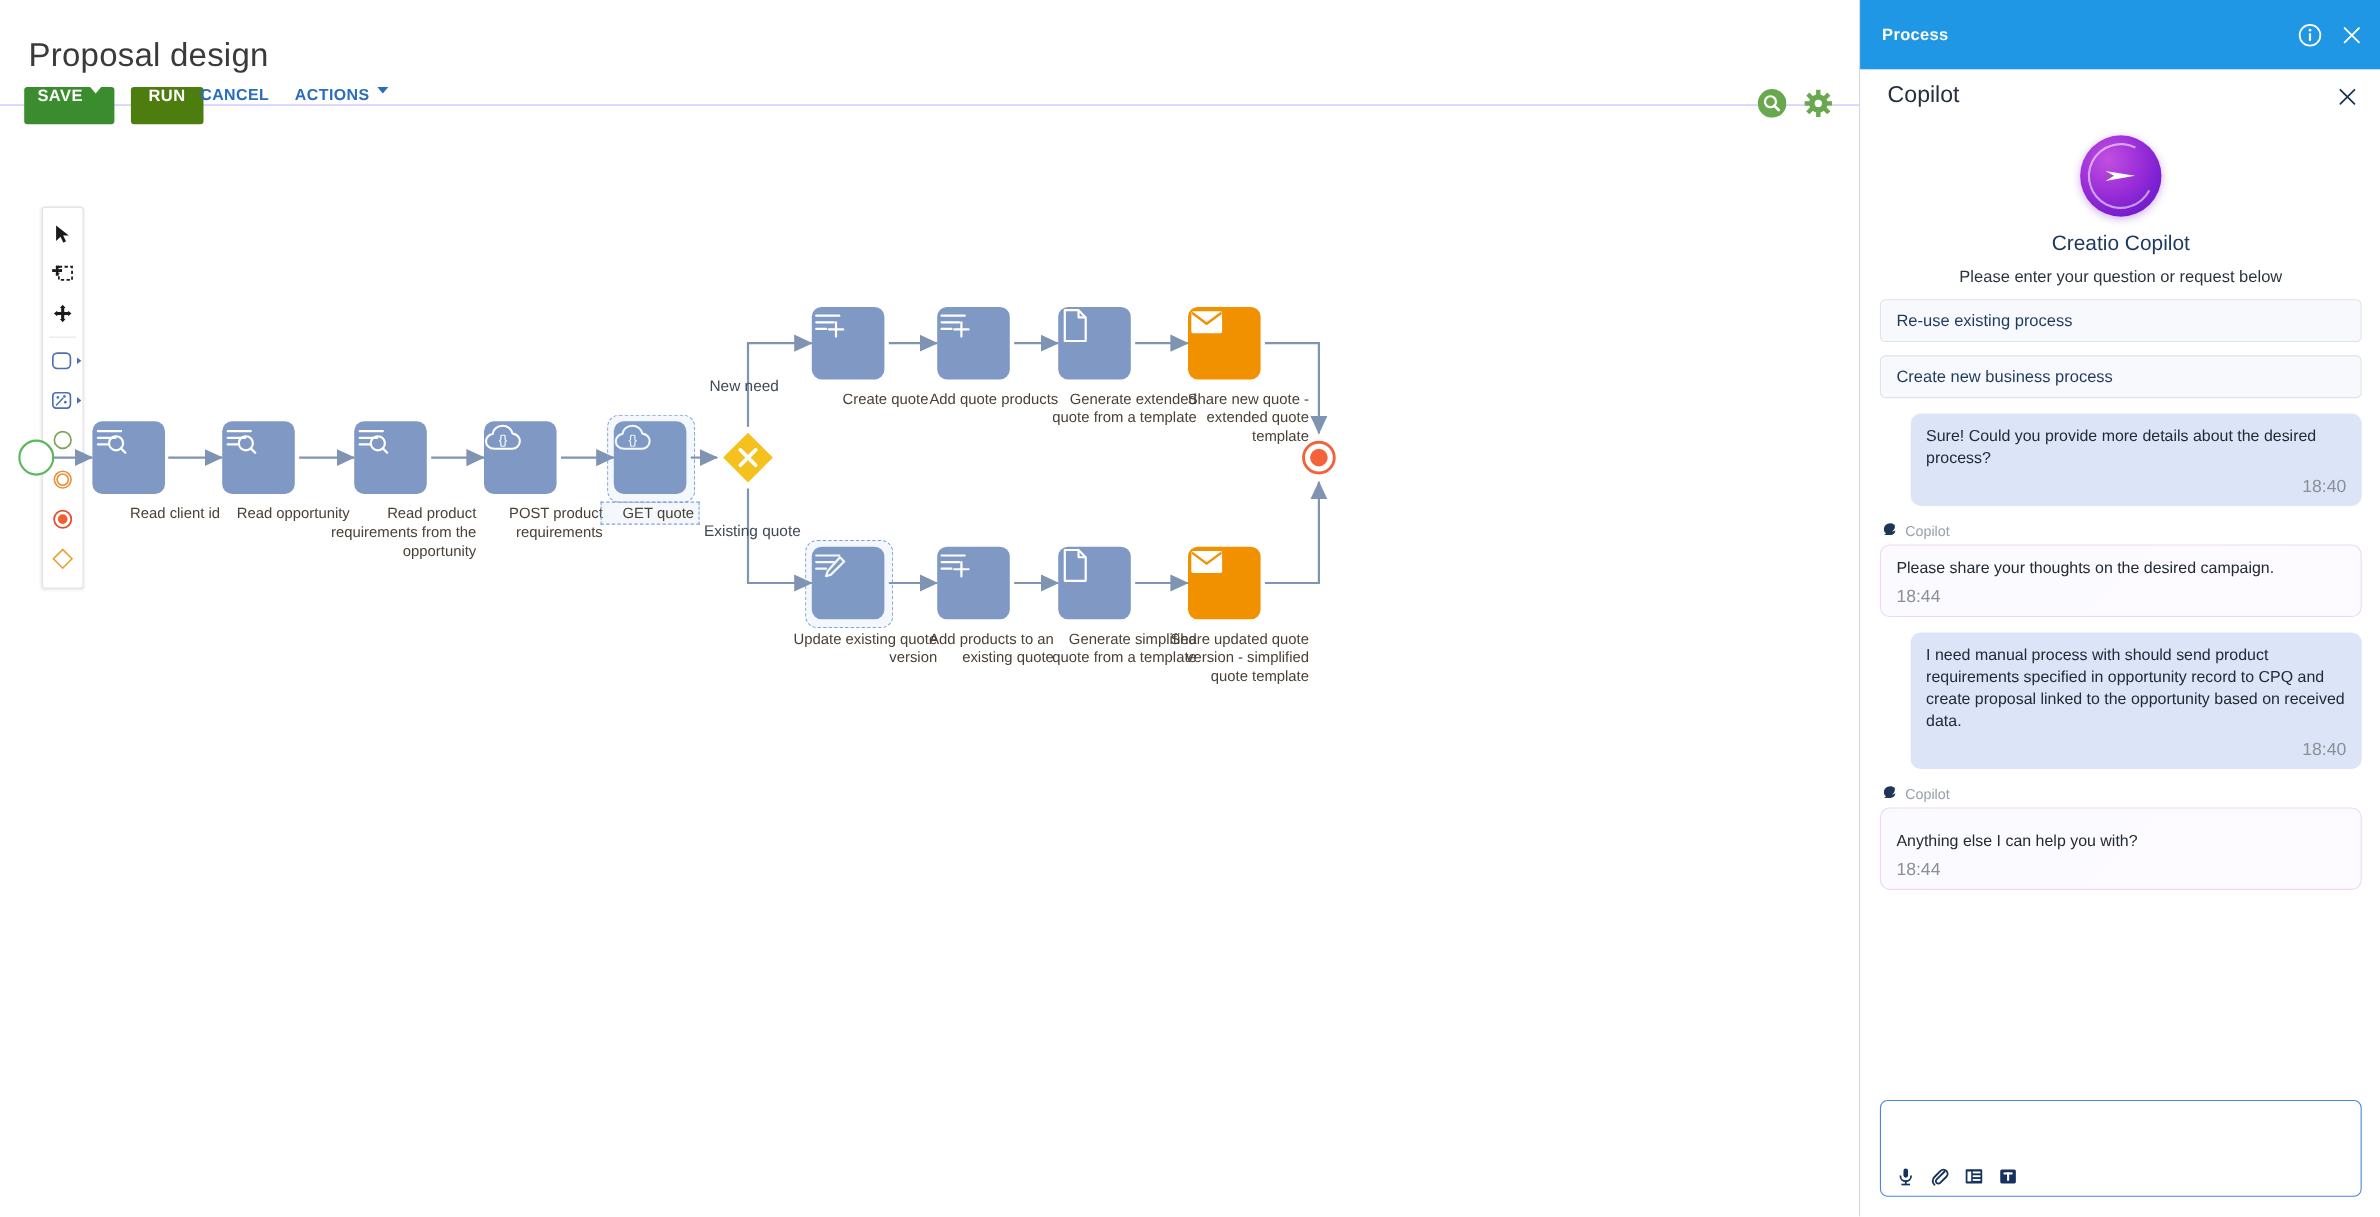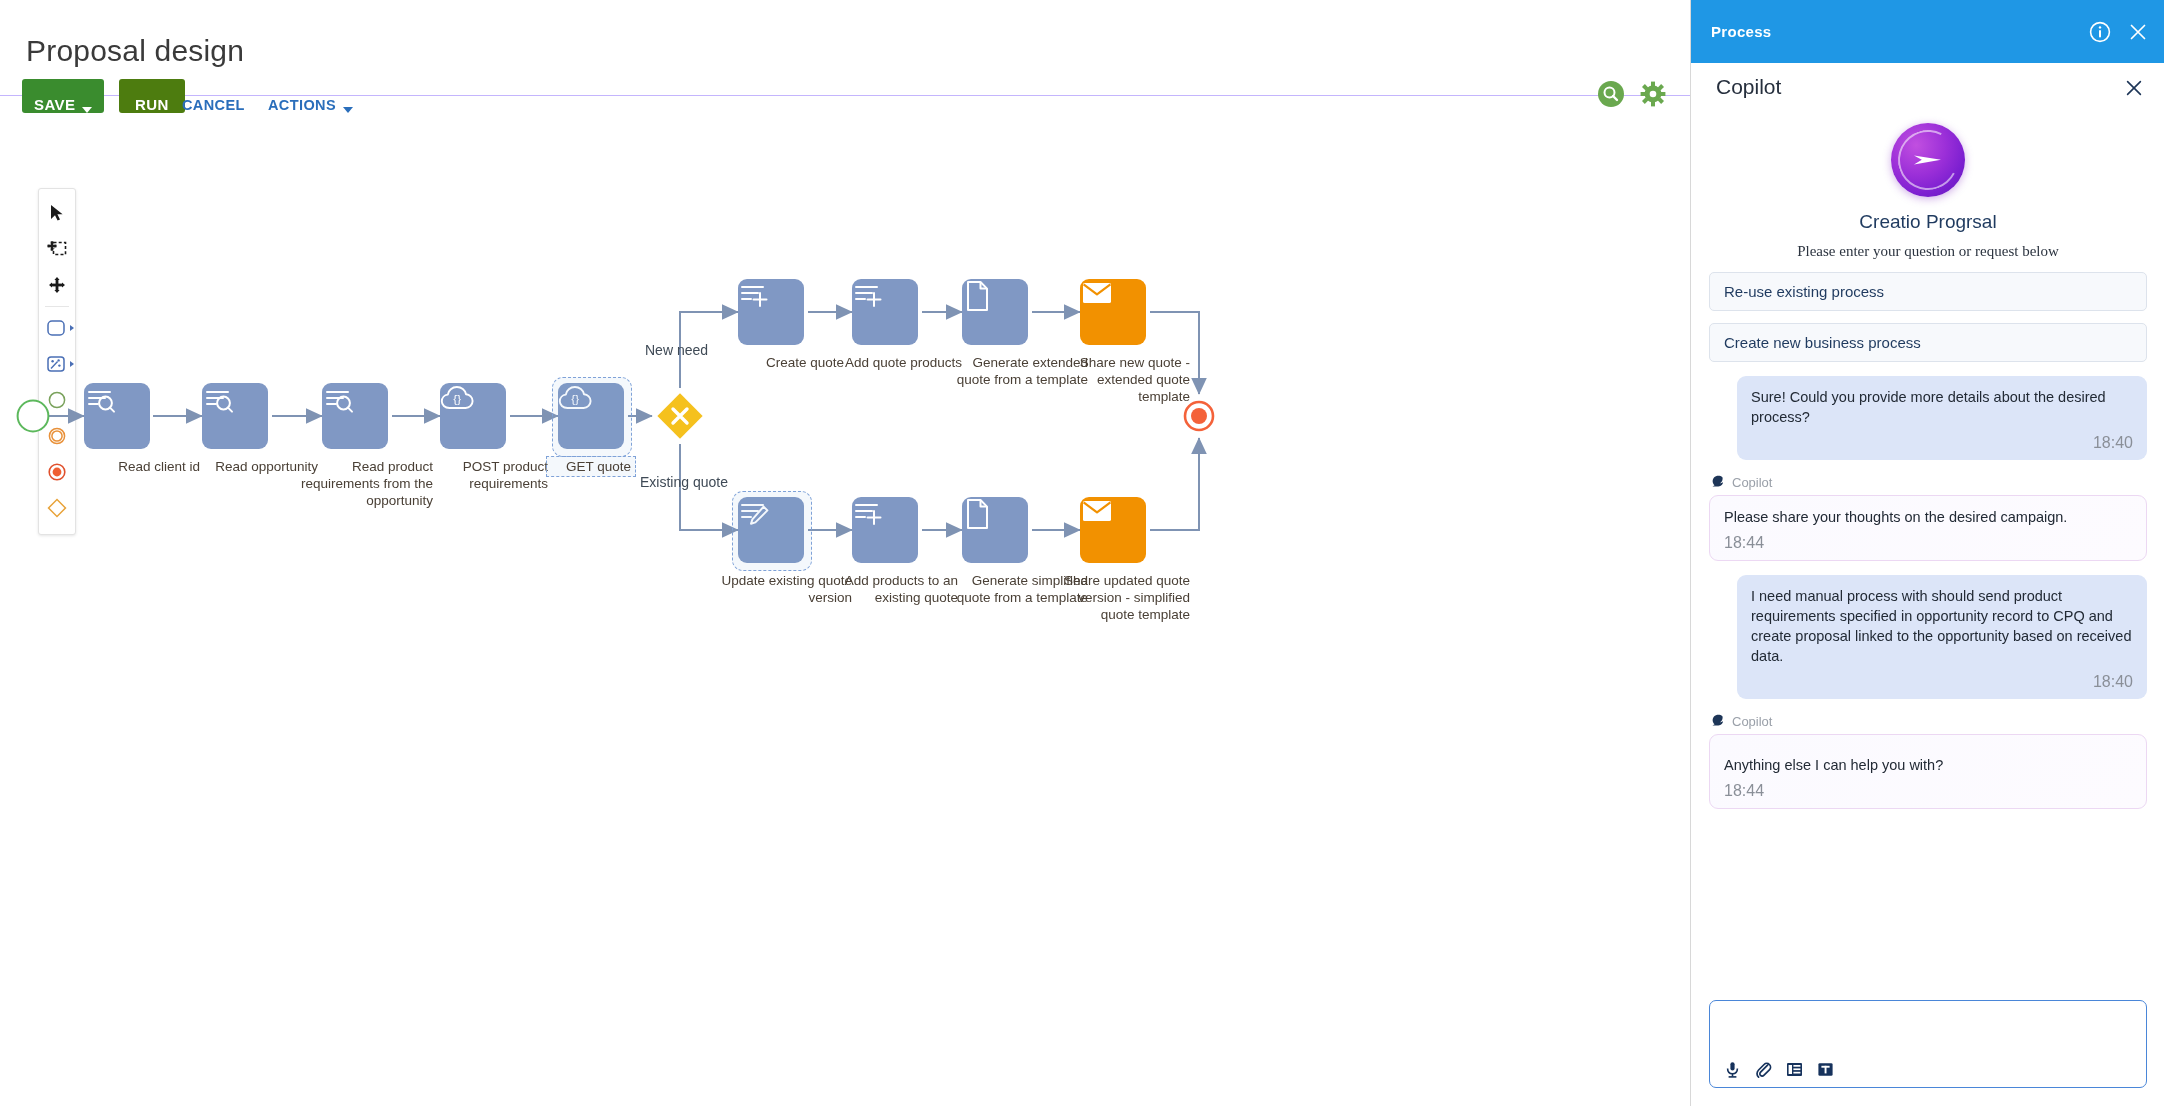--- a/index.html
+++ b/index.html
@@ -25,21 +25,21 @@
   }
   .page-title {
     position: absolute; left: 26px; top: 18px;
     font-size: 30px; color: #3a3a3a; font-weight: 400;
     letter-spacing: .2px;
   }
   .toolbar {
     position: absolute; left: 0; top: 66px; width: 1690px; height: 56px;
   }
   .btn {
-    display: inline-flex; align-items: flex-end; justify-content: center;
+    display: inline-flex; align-items: flex-start; justify-content: center;
     height: 34px; border-radius: 3px; cursor: pointer;
     font-size: 15px; font-weight: 700; letter-spacing: .4px;
     user-select: none;
   }
   .btn-save {
     position: absolute; left: 22px; top: 13px; padding: 0 12px;
     background: #3a8c2e; color: #fff; min-width: 78px;
   }
   .btn-run {
     position: absolute; left: 119px; top: 13px; padding: 0 16px;
@@ -181,21 +181,21 @@
     border: 2px solid rgba(255,255,255,.55);
     border-right-color: transparent;
     transform: rotate(-18deg);
   }
   .brand-name {
     text-align: center; margin-top: 14px;
     font-size: 19px; color: #1f3a5f;
   }
   .brand-sub {
     text-align: center; margin-top: 10px;
-    font-size: 15px; color: #2c3440; font-family: Liberation Serif, serif;
+    font-size: 15px; color: #2c3440;
   }
   .suggest {
     display: block; width: 100%;
     margin-top: 12px; padding: 10px 14px;
     background: #f7f9fc; border: 1px solid #dde3ec; border-radius: 5px;
     font-size: 15px; color: #1f3a5f; text-align: left; cursor: pointer;
     font-family: inherit;
   }
 
   .msg-row { margin-top: 14px; }
@@ -592,21 +592,21 @@
     <div class="copilot-body">
 
       <div class="logo-wrap">
         <div class="logo">
           <div class="logo-ring"></div>
           <svg width="40" height="26" viewBox="0 0 40 26" style="position:relative;">
             <path d="M6 8.5 L33 12.8 L6 17.6 L13.8 12.8 Z" fill="#ffffff"></path>
           </svg>
         </div>
       </div>
-      <div class="brand-name">Creatio Progrsal</div>
+      <div class="brand-name">Creatio Copilot</div>
       <div class="brand-sub">Please enter your question or request below</div>
 
       <button class="suggest">Re-use existing process</button>
       <button class="suggest">Create new business process</button>
 
       <div class="msg-row">
         <div class="bubble-user">
           <div>Sure! Could you provide more details about the desired process?</div>
           <div class="ts right">18:40</div>
         </div>

